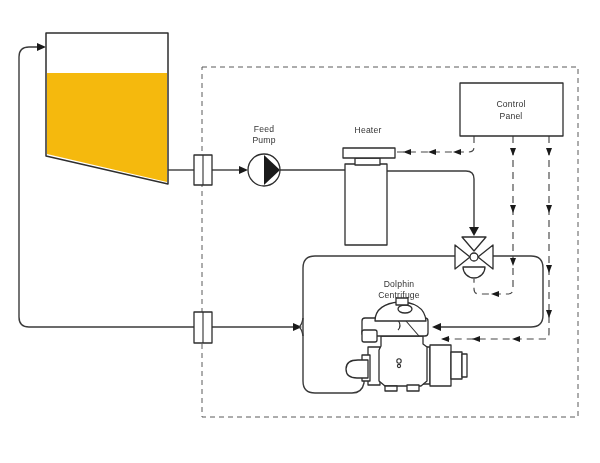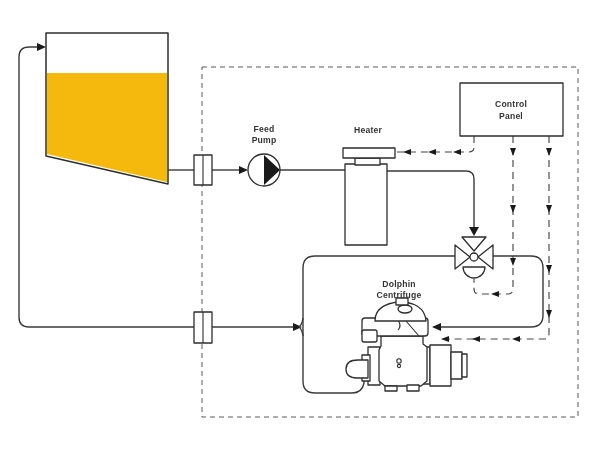--- a/index.html
+++ b/index.html
@@ -1,17 +1,17 @@
 <!DOCTYPE html>
 <html><head>
 <meta charset="utf-8">
 <style>
   html,body{margin:0;padding:0;background:#ffffff;}
   .stage{position:relative;width:600px;height:463px;background:#ffffff;overflow:hidden;
-         font-family:"Liberation Sans",sans-serif;font-weight:bold;}
+         font-family:"Liberation Sans",sans-serif;}
   svg{position:absolute;left:0;top:0;}
   .pipe{fill:none;stroke:#3b3b3b;stroke-width:1.4;stroke-linecap:butt;}
   .sig{fill:none;stroke:#474747;stroke-width:1.15;stroke-dasharray:7 5;}
   .bound{fill:none;stroke:#5a5a5a;stroke-width:1;stroke-dasharray:5 4;}
   .comp{fill:#ffffff;stroke:#2e2e2e;stroke-width:1.3;stroke-linejoin:round;}
   .thin{fill:none;stroke:#2e2e2e;stroke-width:1.1;}
   .arrow{fill:#1a1a1a;stroke:none;}
   .lbl{font-family:"Liberation Sans",sans-serif;font-size:8.6px;fill:#333333;
        text-anchor:middle;letter-spacing:.2px;}
 </style>

